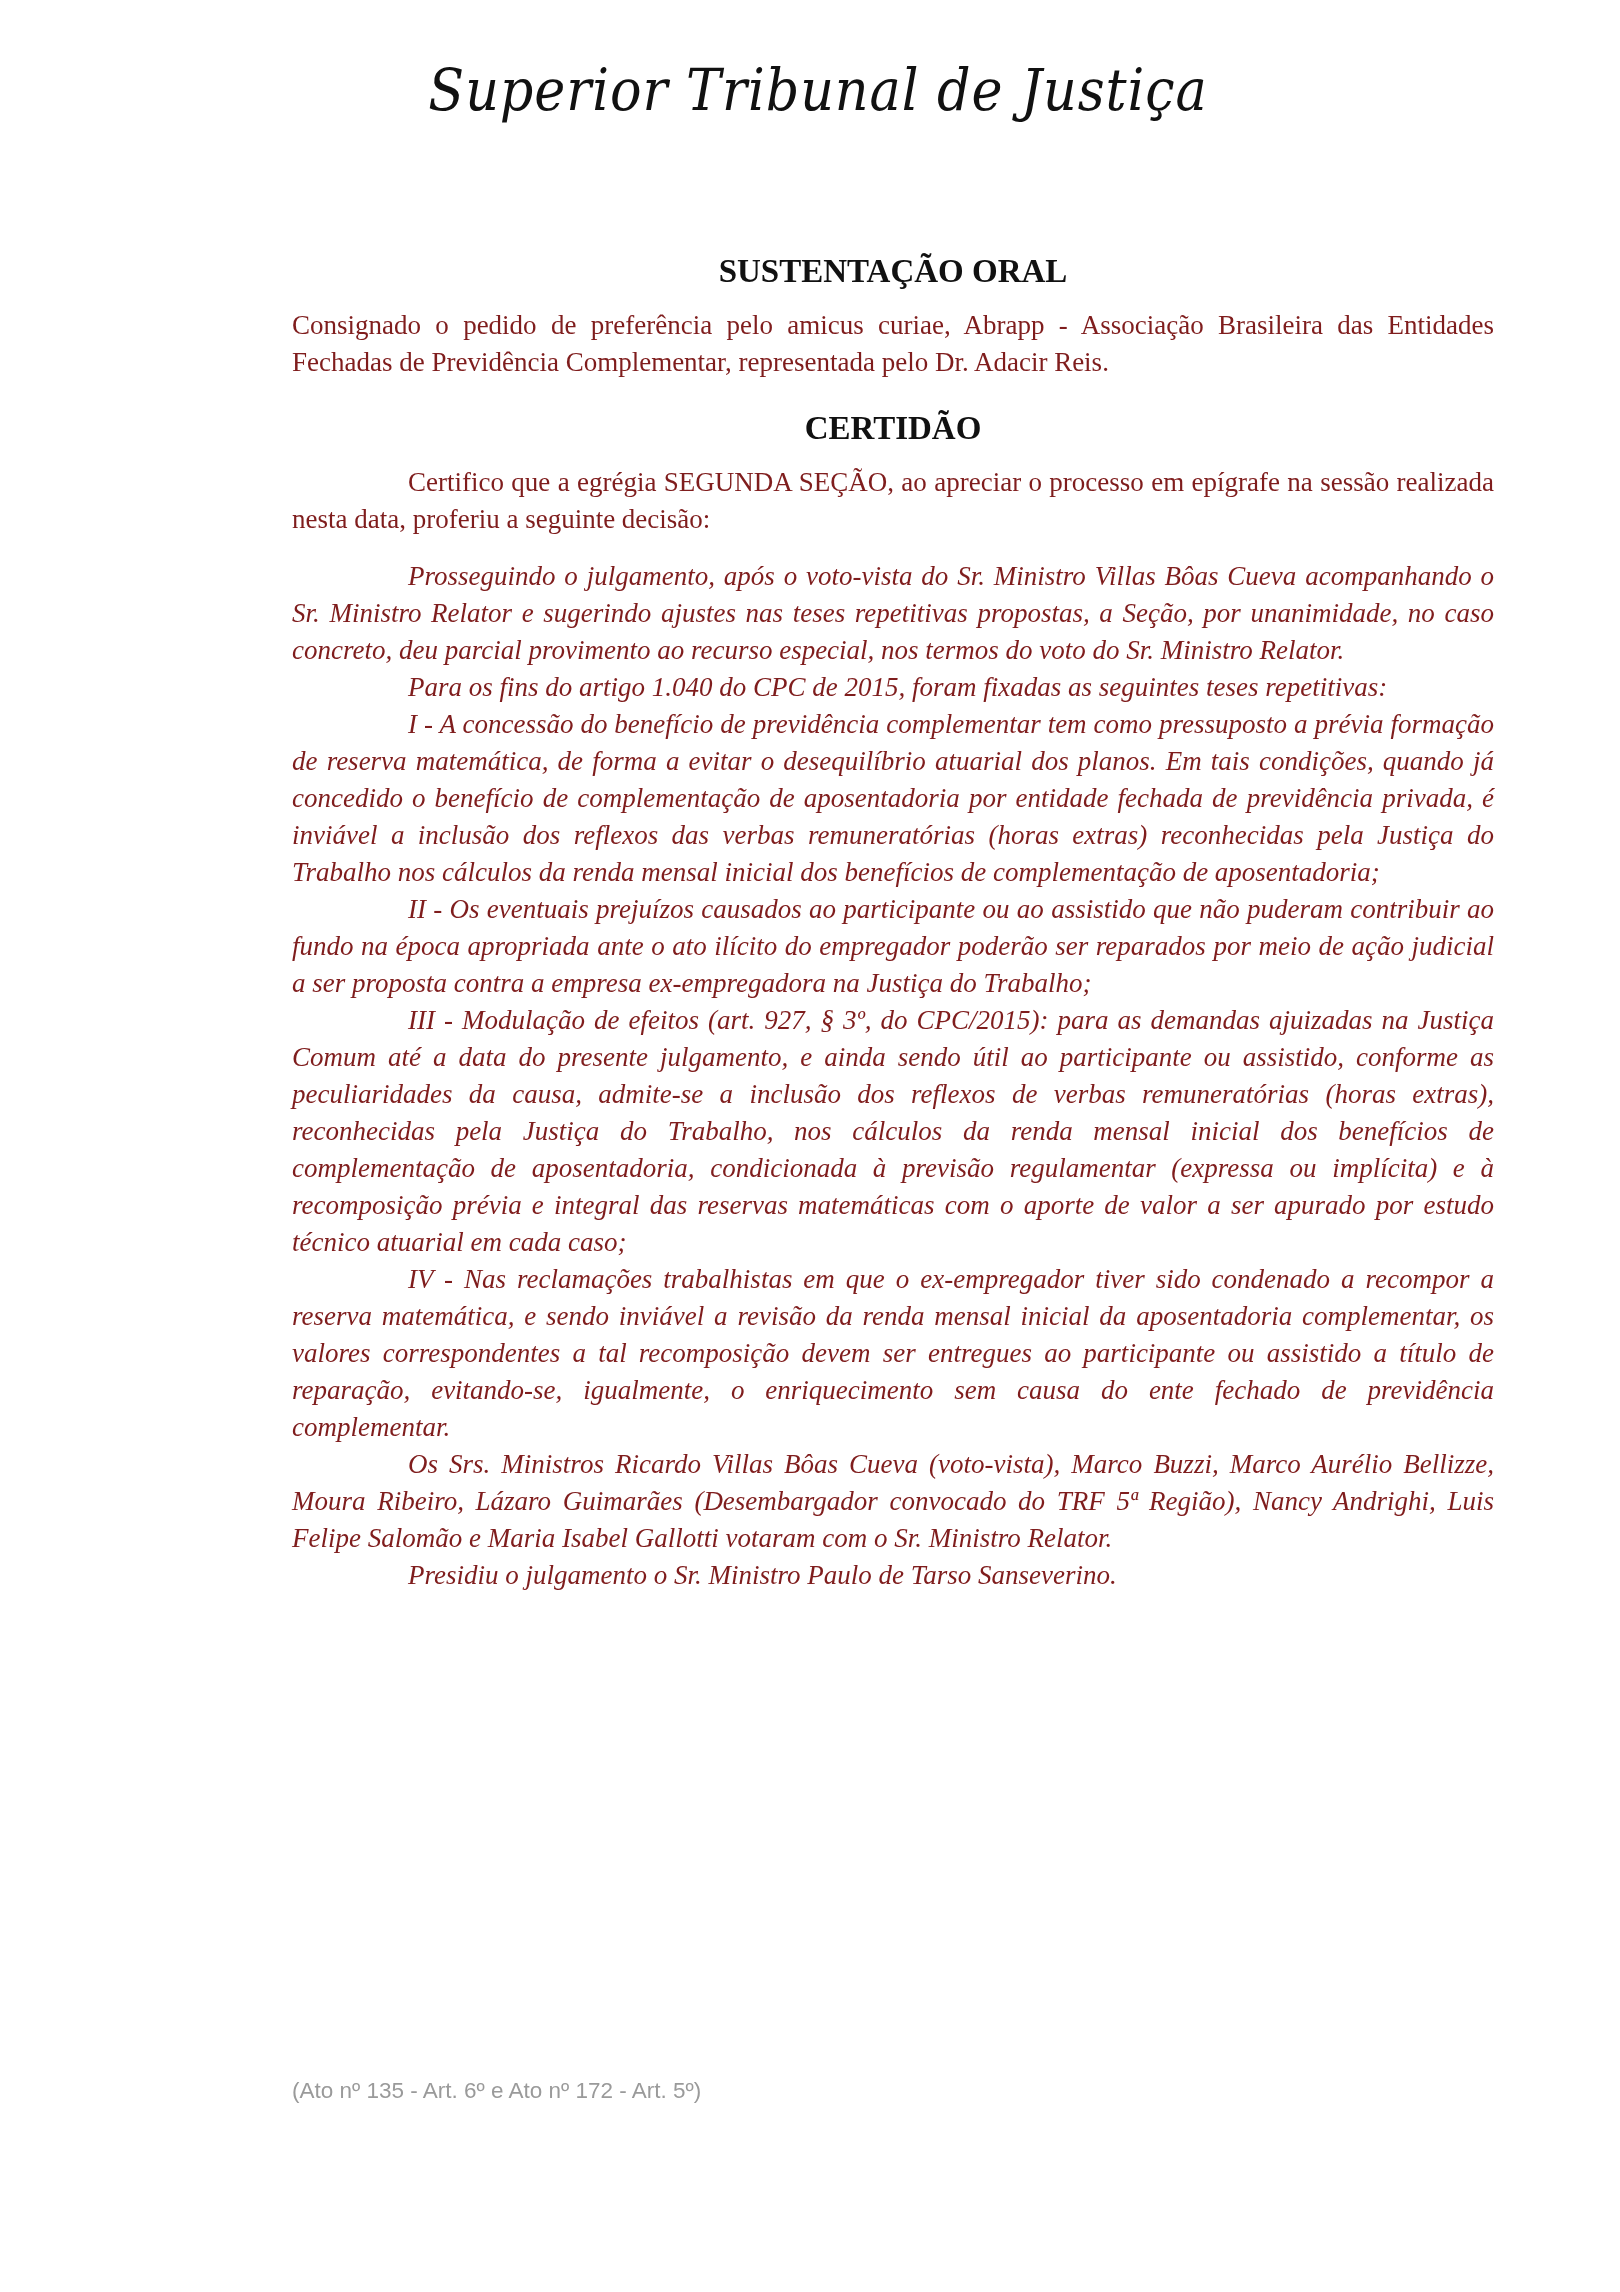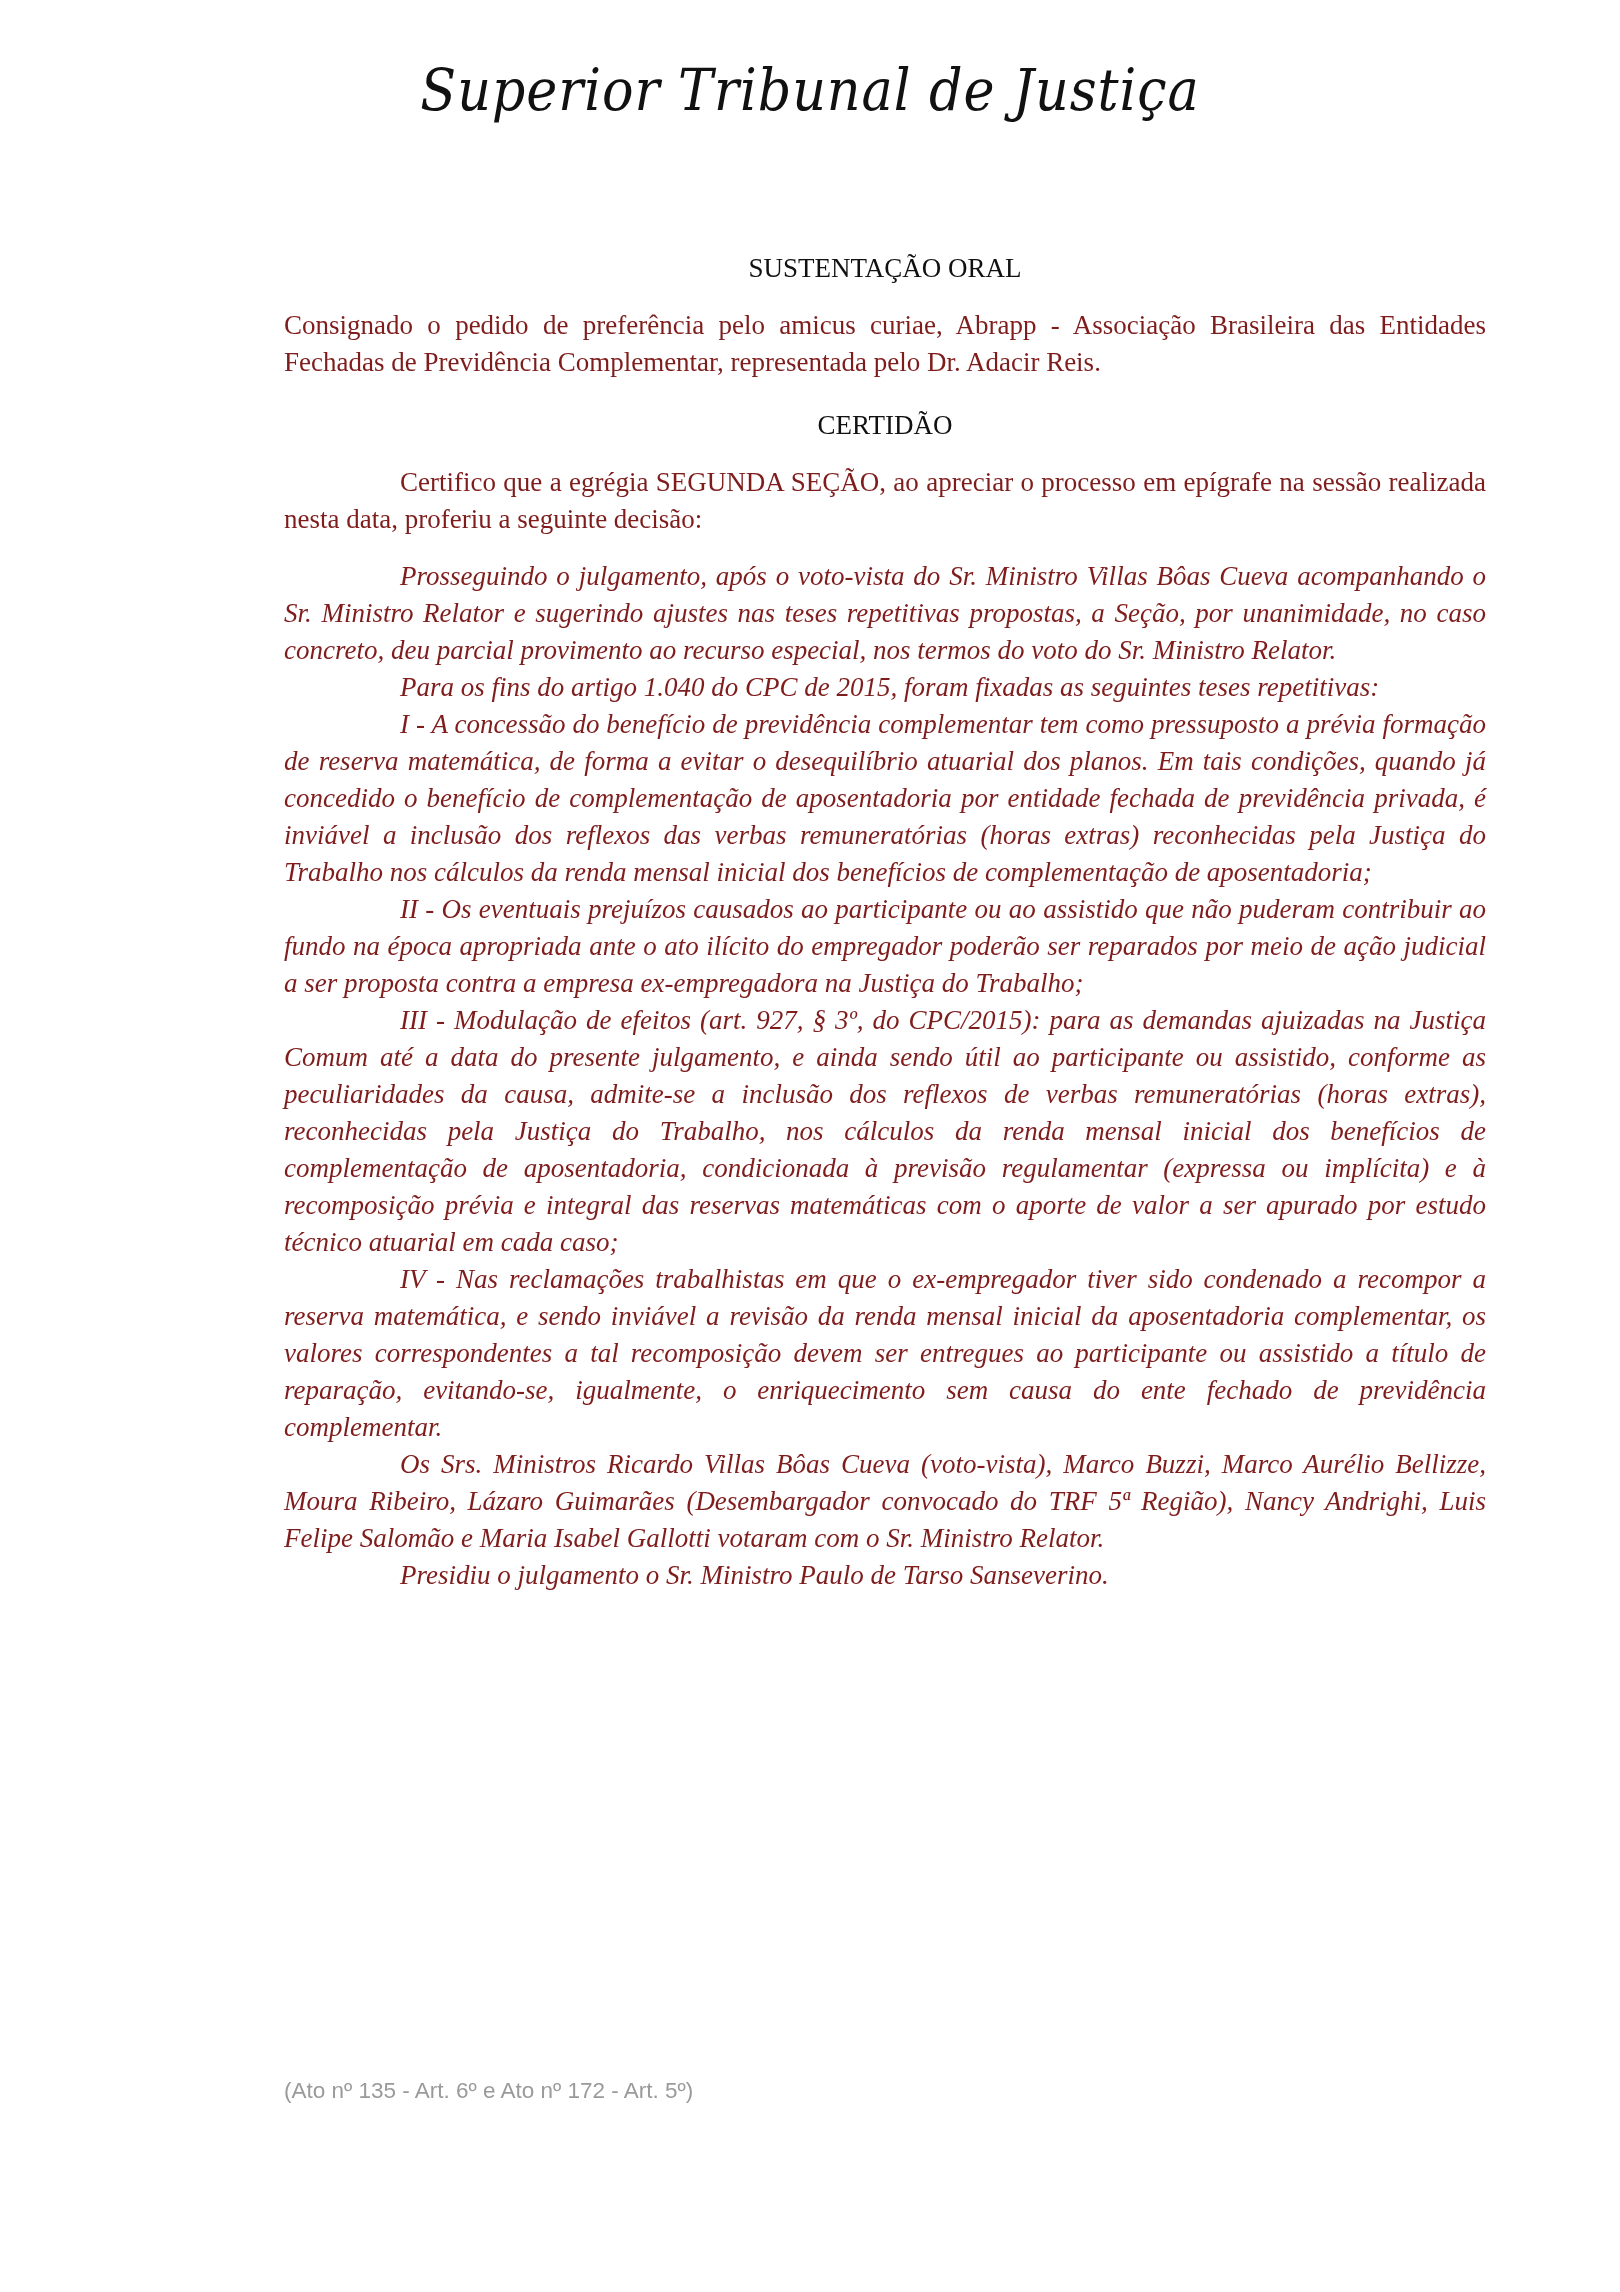--- a/index.html
+++ b/index.html
@@ -1,36 +1,36 @@
 <!DOCTYPE html>
 <html><head>
   <meta charset="utf-8">
   <style>
     html, body { margin: 0; padding: 0; background: #ffffff; }
     body { width: 1620px; height: 2293px; position: relative; overflow: hidden; }
-    .page { position: absolute; left: 0; top: 0; width: 1420px; height: 2293px; background: #fff; }
+    .page { position: absolute; left: 8px; top: 0; width: 1420px; height: 2293px; background: #fff; }
 
     .logo {
       position: absolute; left: 0; width: 1620px; top: 57px; text-align: center;
       font-family: "DejaVu Serif", serif; font-style: italic; font-size: 57px;
       color: #111; letter-spacing: 1px; transform: scaleX(0.92);
     }
 
     .body-text {
       position: absolute; left: 284px; width: 1202px;
       font-family: "Liberation Serif", serif; font-size: 27px; line-height: 37px;
       color: #7f1d1d; text-align: justify;
     }
     .body-text p { margin: 0; }
     .indent { text-indent: 116px; }
     .indent-deep { text-indent: 116px; }
 
     .heading {
       position: absolute; left: 284px; width: 1202px; text-align: center;
-      font-family: "Liberation Serif", serif; font-weight: normal; font-size: 27px; color: #111;
+      font-family: "Liberation Serif", serif; font-weight: bold; font-size: 33px; color: #111;
     }
 
     .footer {
       position: absolute; left: 284px; width: 1202px; top: 2074px;
       font-family: "Liberation Sans", sans-serif; font-size: 22.5px; line-height: 33px; color: #9a9a9a;
     }
     .footer .row { display: flex; justify-content: space-between; }
     .footer .pg { padding-right: 17.6px; }
   </style>
 </head>

